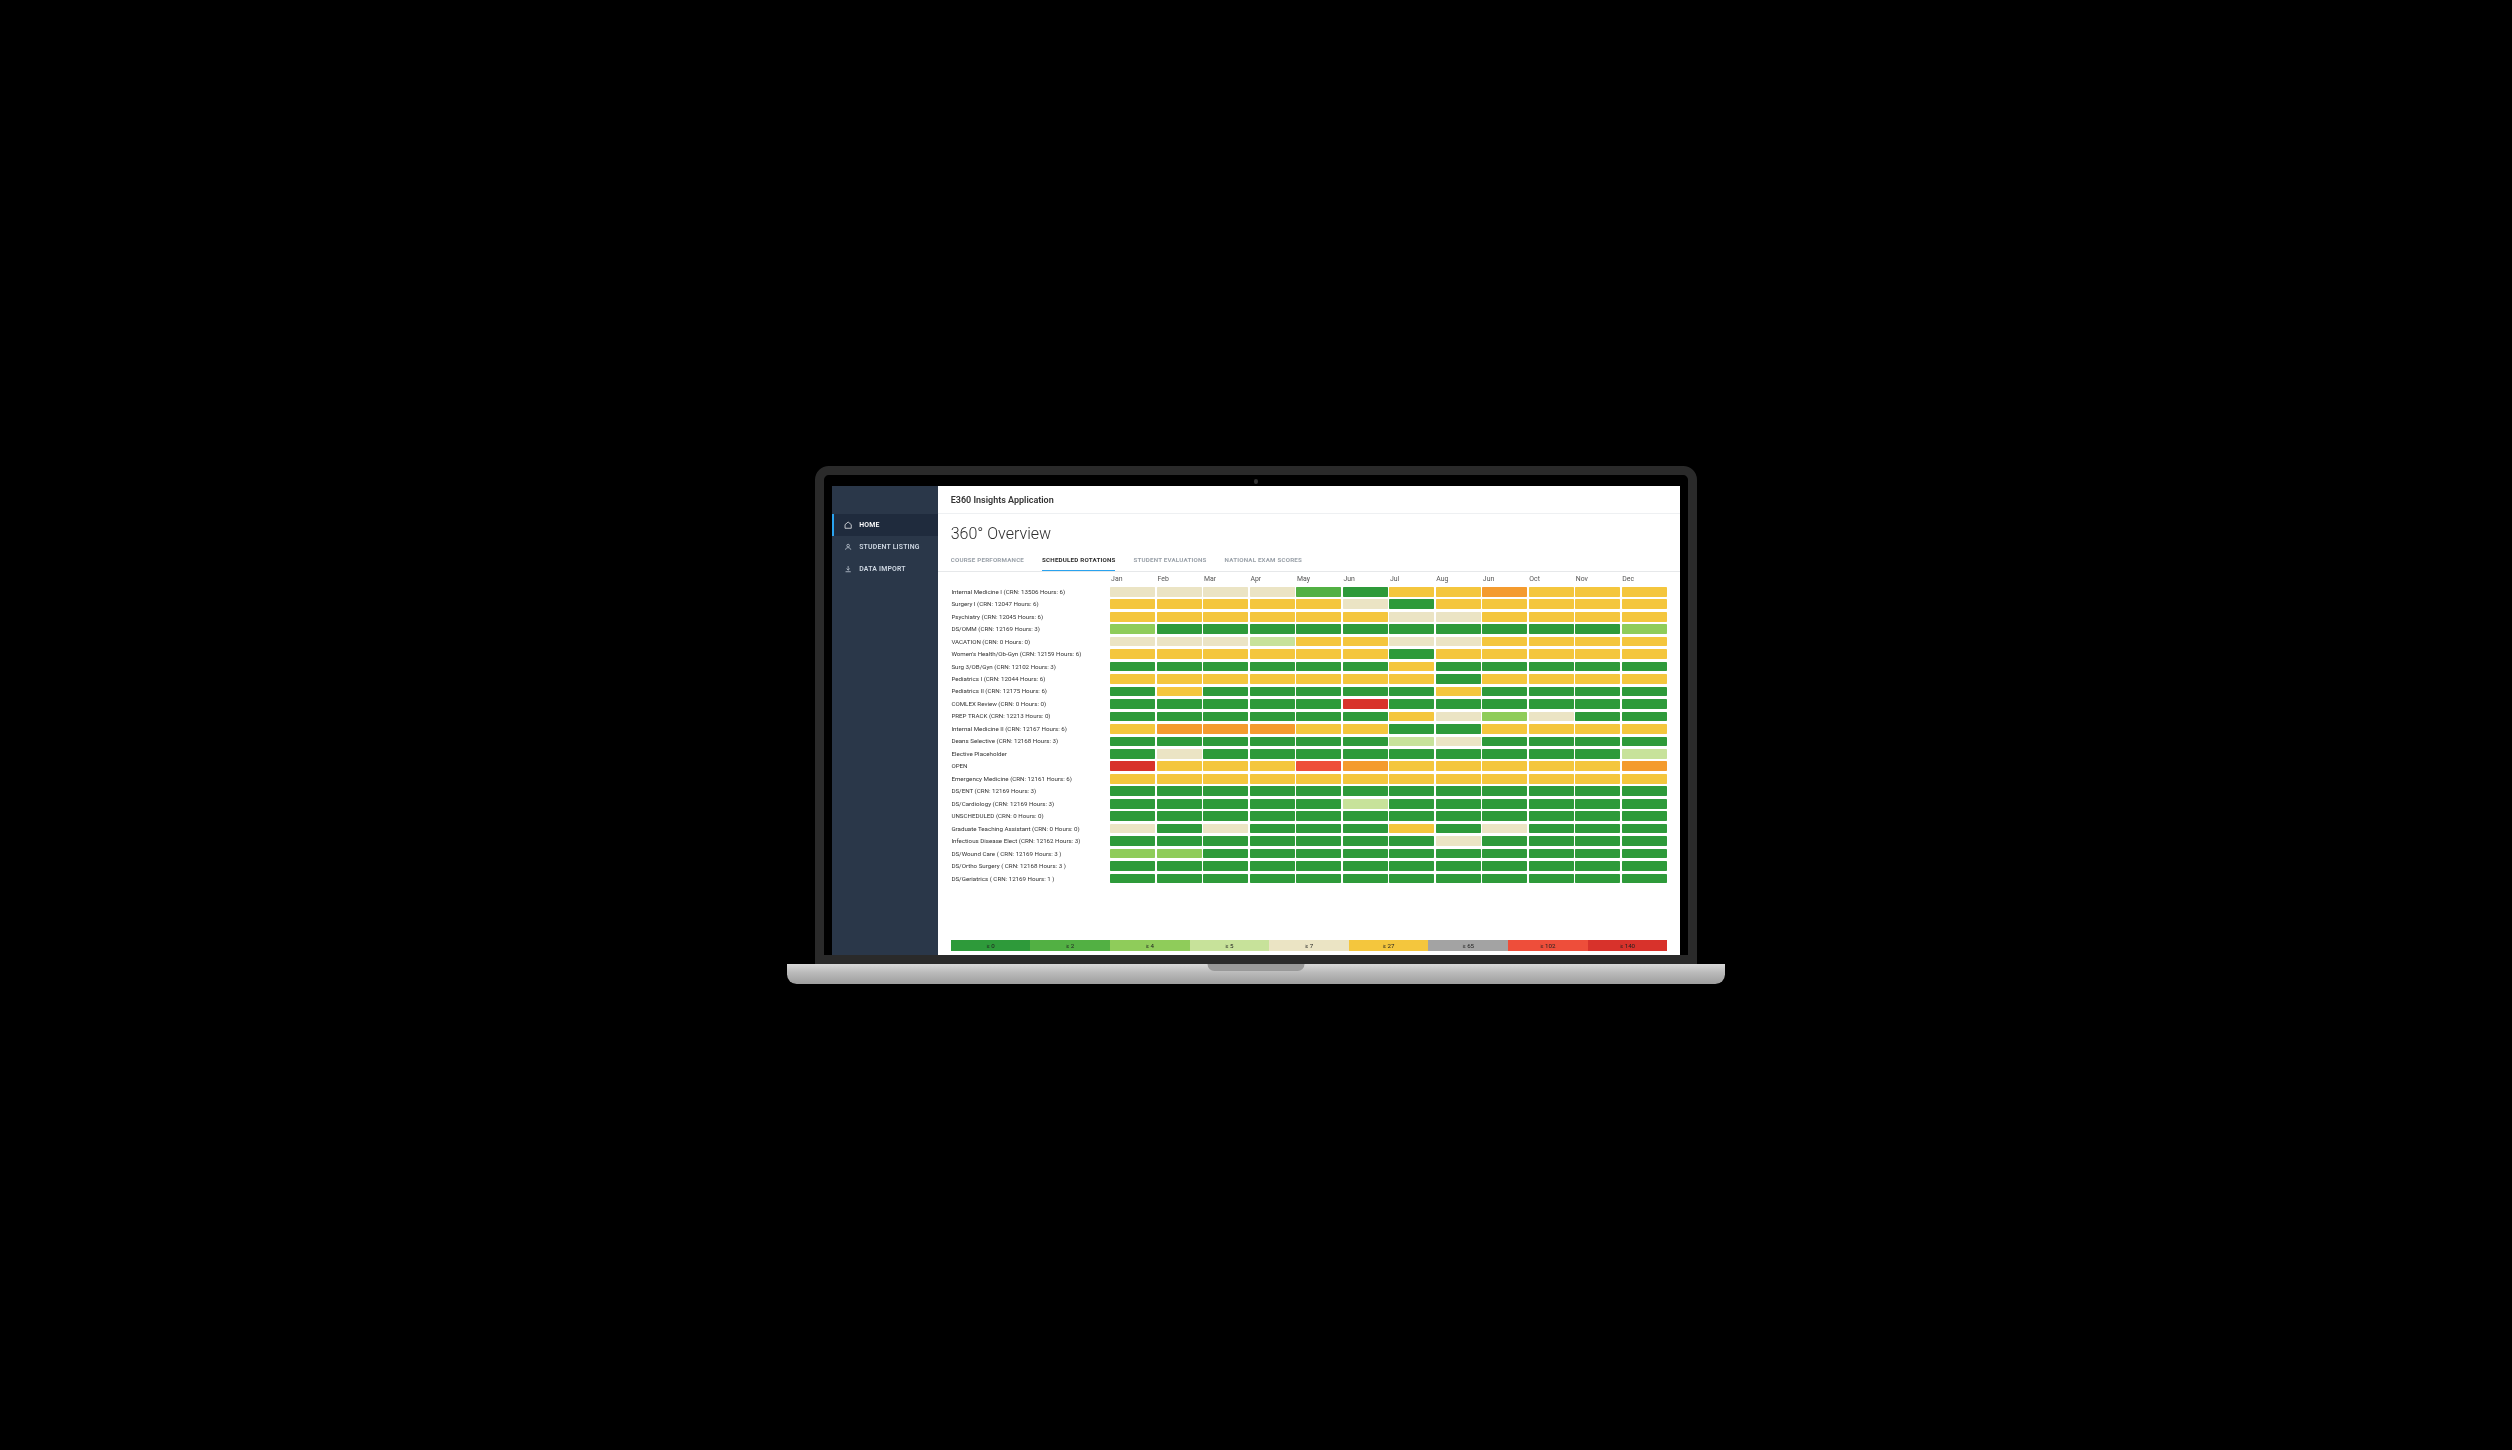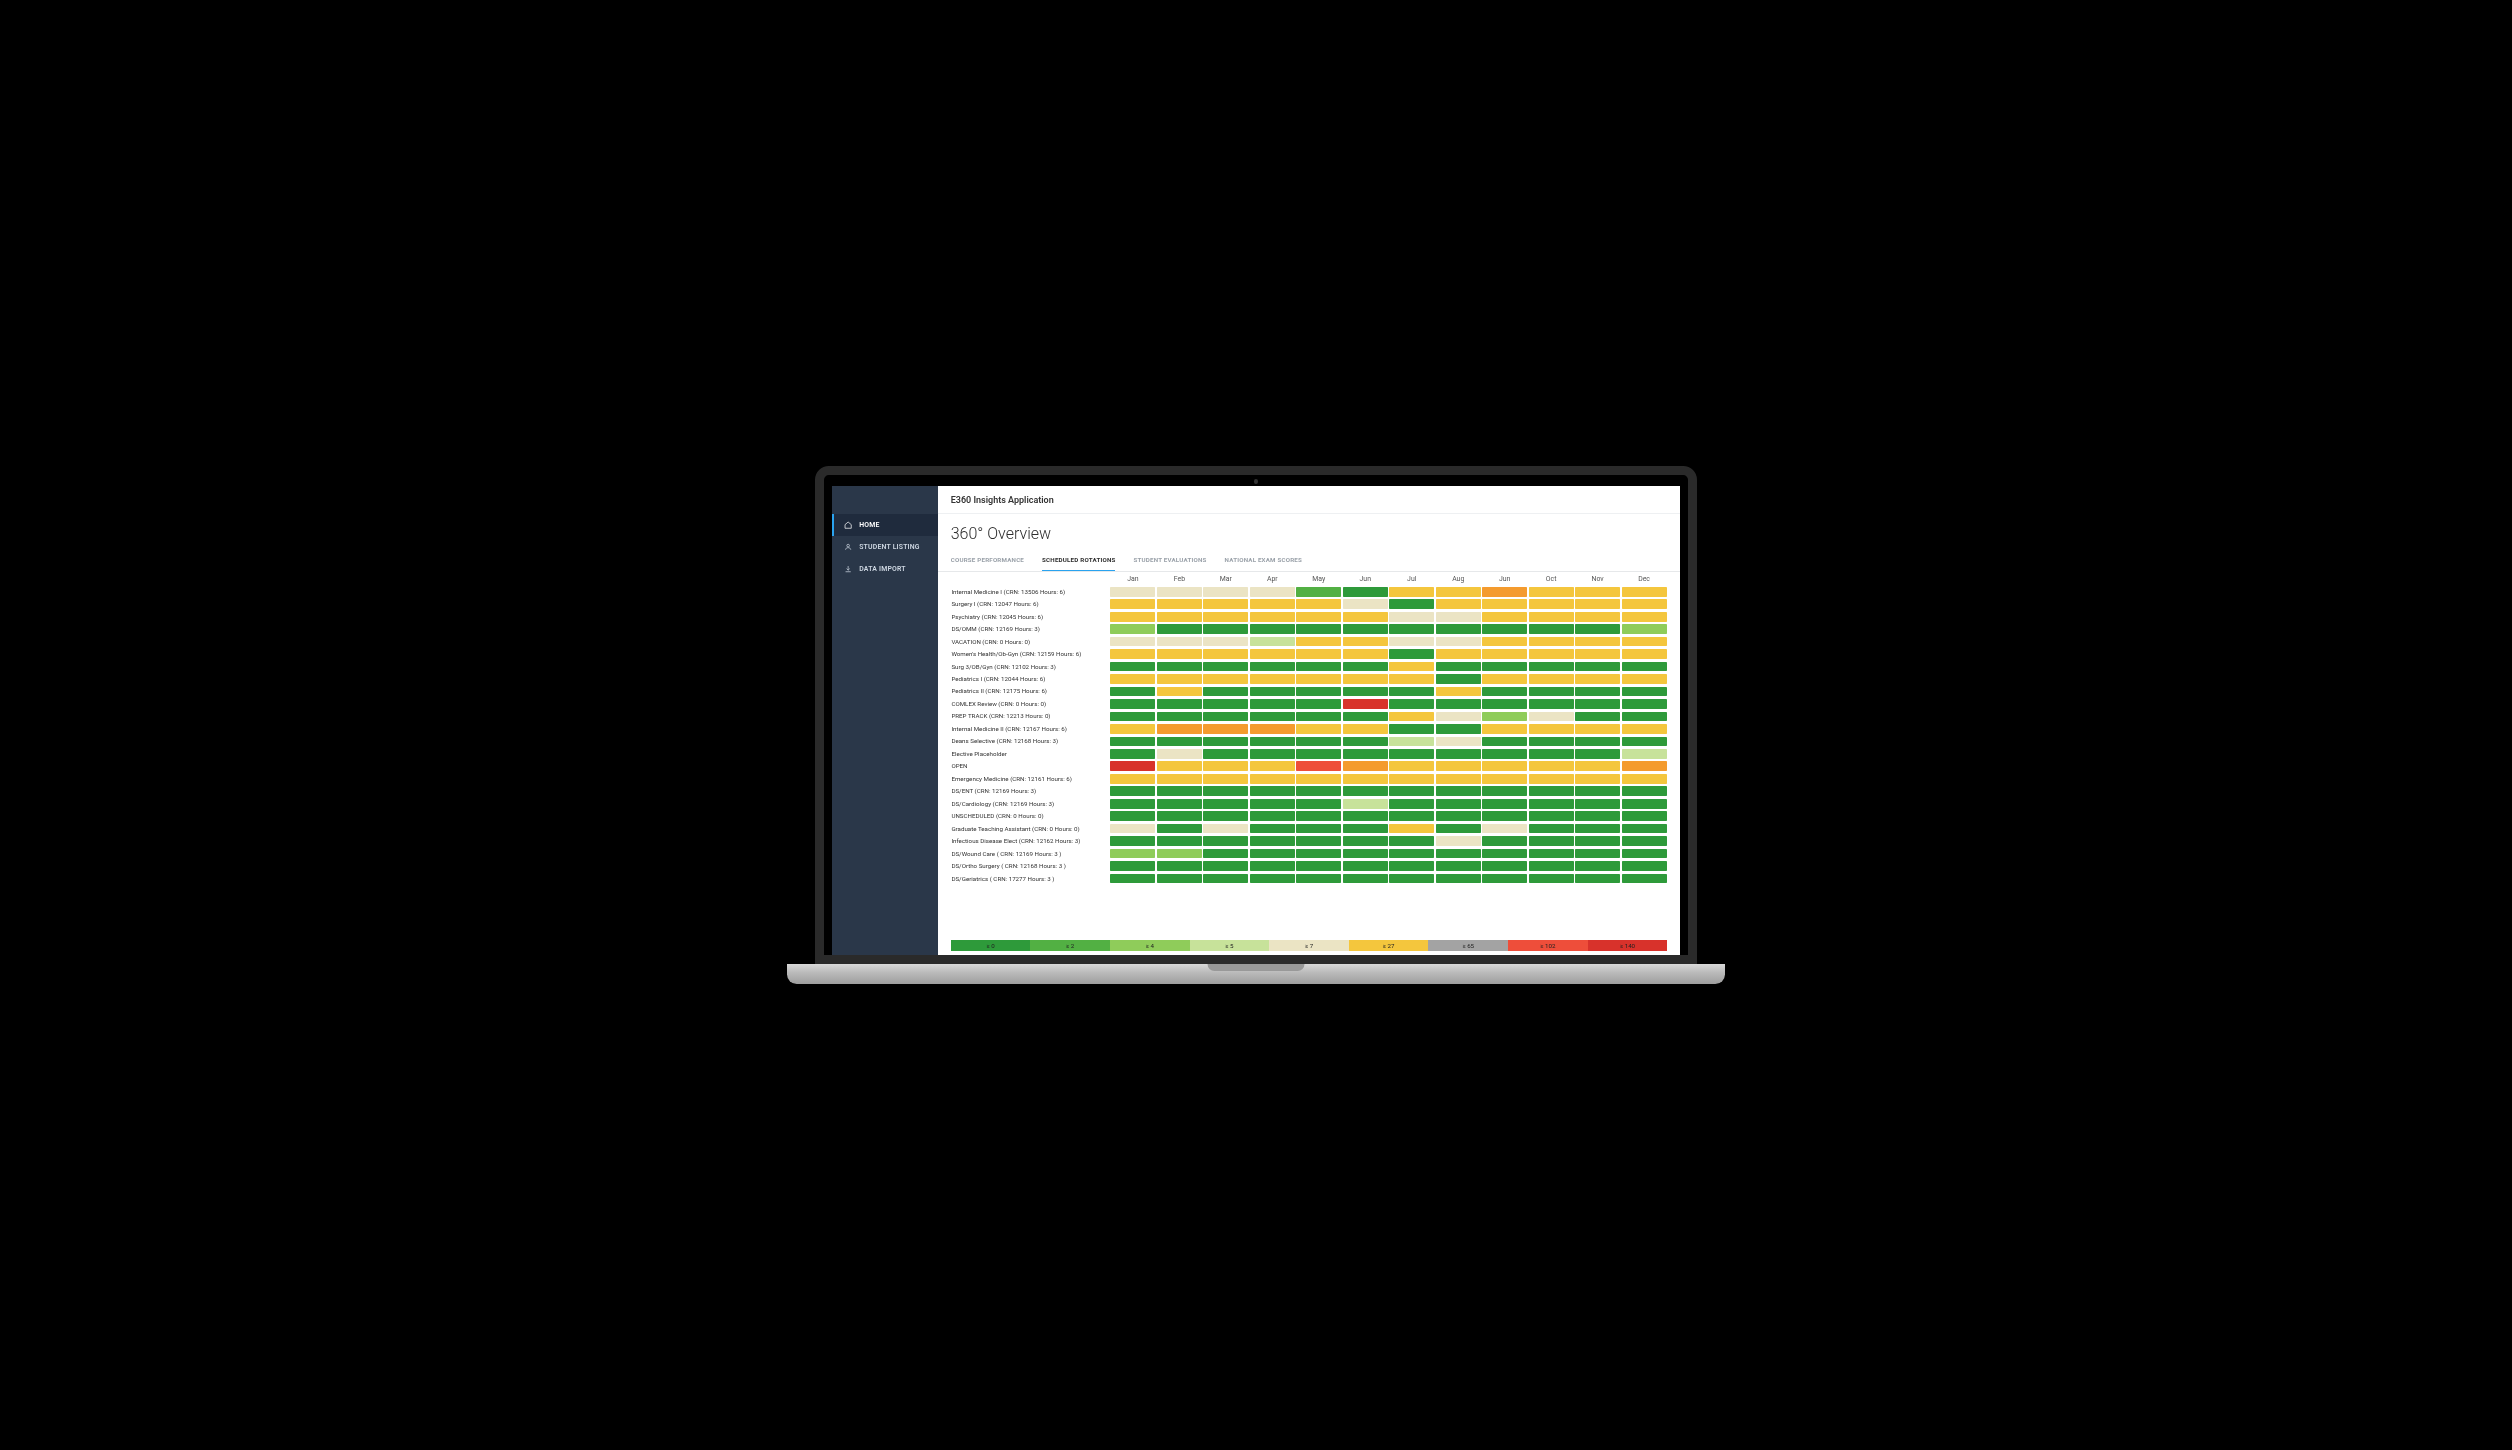--- a/index.html
+++ b/index.html
@@ -142,21 +142,21 @@
 .heatmap-table {
   width: 100%;
   border-collapse: separate;
   border-spacing: 0;
   table-layout: fixed;
 }
 .heatmap-table th {
   font-size: 6.9px;
   font-weight: 400;
   color: #555;
-  text-align: center;
+  text-align: left;
   padding: 2.8px 1.4px;
 }
 .heatmap-table th:first-child { width: 159px; text-align: left; }
 .heatmap-table td {
   font-size: 6.2px;
   color: #333;
   padding: 1.4px 0.7px;
   height: 12.4px;
 }
 .heatmap-table td:first-child {
@@ -1148,21 +1148,21 @@
                       <div class="cell" style="background: rgb(46, 154, 58);"></div>
                     </td>
                     <td>
                       <div class="cell" style="background: rgb(46, 154, 58);"></div>
                     </td>
                     <td>
                       <div class="cell" style="background: rgb(46, 154, 58);"></div>
                     </td>
                   </tr>
                   <tr>
-                    <td>DS/Geriatrics ( CRN: 17277 Hours: 3 )</td>
+                    <td>DS/Geriatrics ( CRN: 12169 Hours: 1 )</td>
                     <td>
                       <div class="cell" style="background: rgb(46, 154, 58);"></div>
                     </td>
                     <td>
                       <div class="cell" style="background: rgb(46, 154, 58);"></div>
                     </td>
                     <td>
                       <div class="cell" style="background: rgb(46, 154, 58);"></div>
                     </td>
                     <td>

